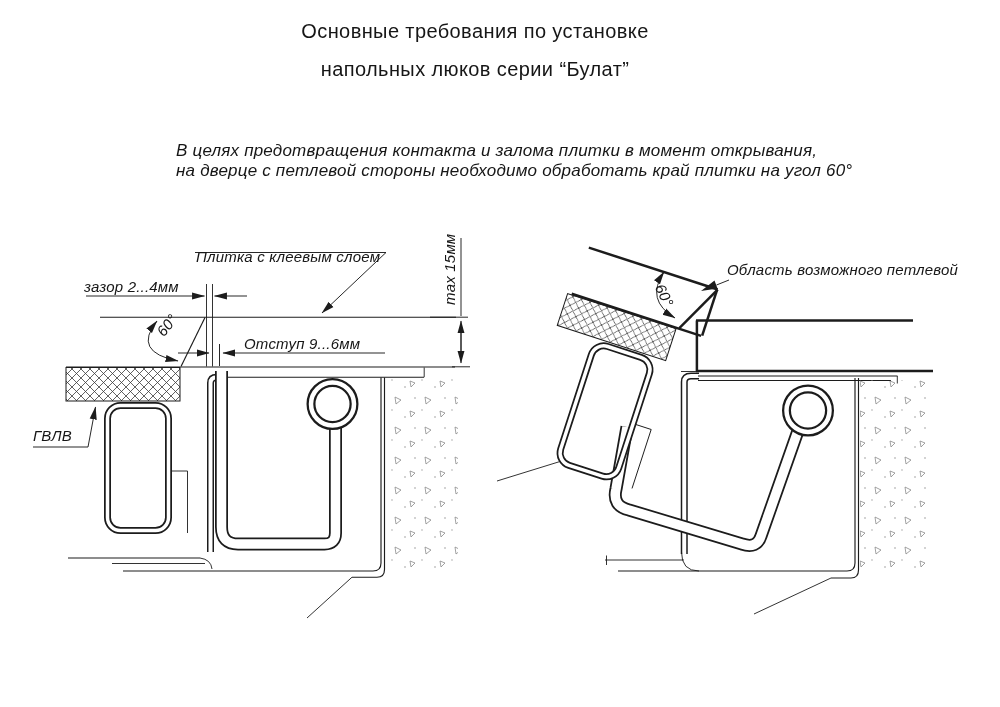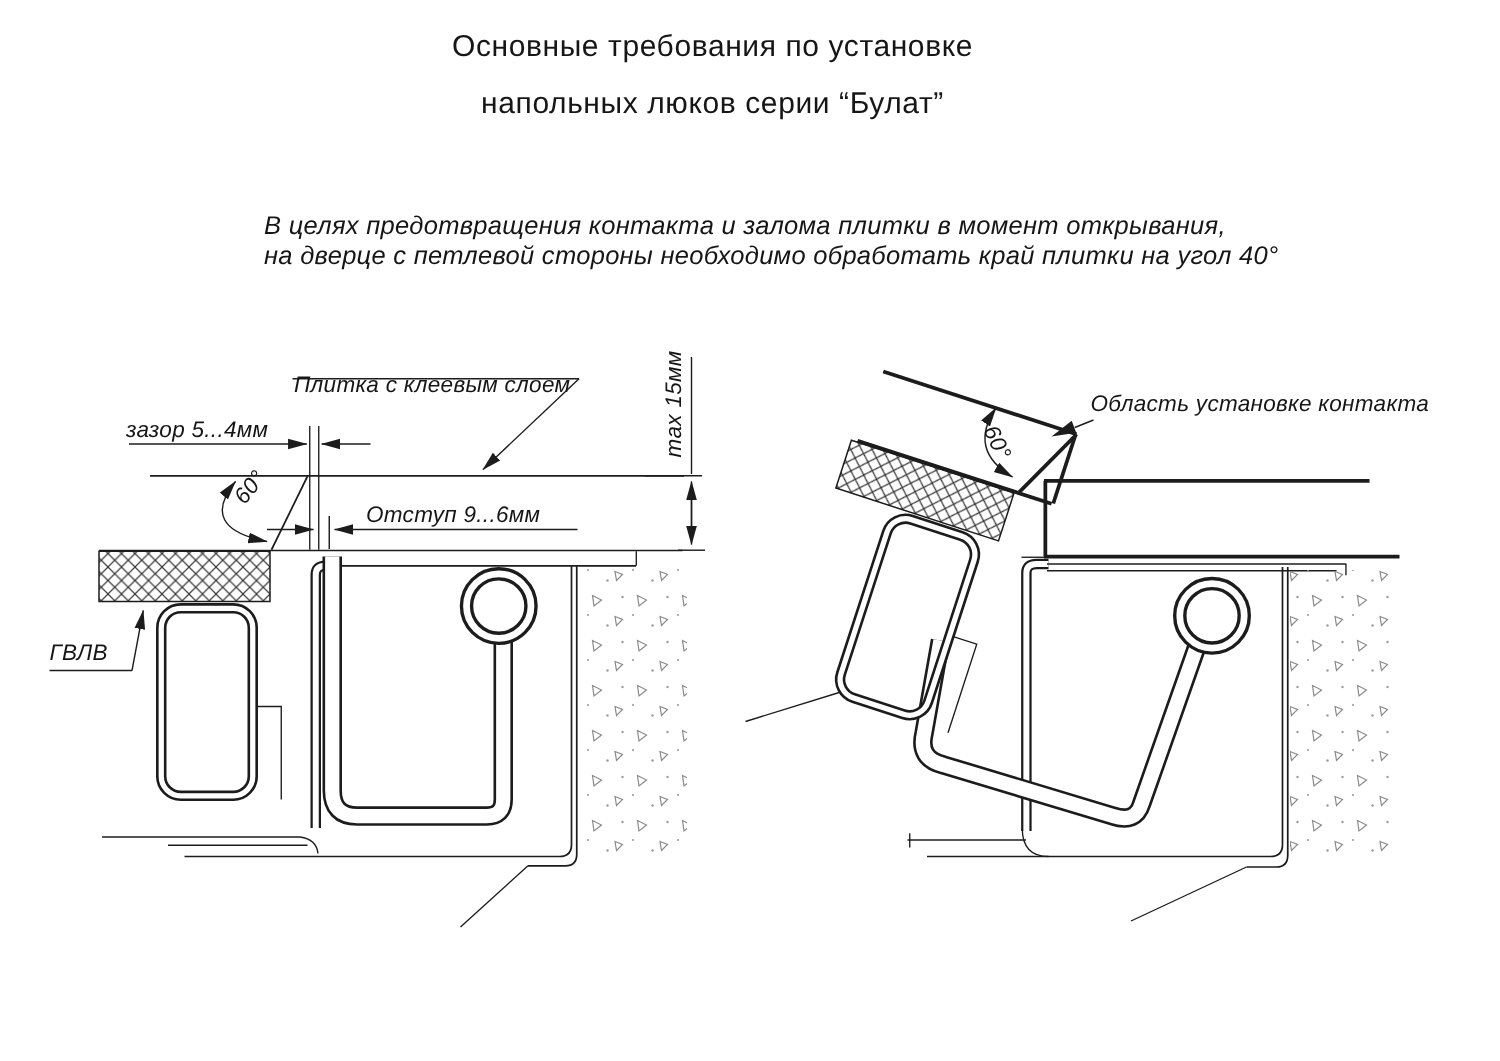--- a/index.html
+++ b/index.html
@@ -133,24 +133,24 @@
       <line class="d" x1="716.5" y1="285" x2="729" y2="280"></line>
       <polygon points="701,291 717.5,288.5 714.5,280.5" fill="#1c1c1c"></polygon>
       <path class="d" d="M664,272 Q645,300 675,318" marker-start="url(#arr)" marker-end="url(#arr)"></path>
     </g>
   </svg>
 
   <div class="txt title-line" style="top:20px">Основные требования по установке</div>
   <div class="txt title-line" style="top:58px">напольных люков серии “Булат”</div>
 
   <div class="txt note-line" style="top:141px">В целях предотвращения контакта и залома плитки в момент открывания,</div>
-  <div class="txt note-line" style="top:161px">на дверце с петлевой стороны необходимо обработать край плитки на угол 40°</div>
+  <div class="txt note-line" style="top:161px">на дверце с петлевой стороны необходимо обработать край плитки на угол 60°</div>
 
   <div class="txt lbl" style="left:196px;top:248px">Плитка с клеевым слоем</div>
-  <div class="txt lbl" style="left:84px;top:278px">зазор 5...4мм</div>
+  <div class="txt lbl" style="left:84px;top:278px">зазор 2...4мм</div>
   <div class="txt lbl" style="left:244px;top:335px">Отступ 9...6мм</div>
   <div class="txt lbl rot" style="left:441px;top:305px;transform:rotate(-90deg)">max 15мм</div>
   <div class="txt lbl" style="left:33px;top:427px">ГВЛВ</div>
   <div class="txt lbl rot" style="left:153px;top:329px;transform:rotate(-52deg)">60°</div>
 
-  <div class="txt lbl" style="left:727px;top:261px">Область установке контакта</div>
+  <div class="txt lbl" style="left:727px;top:261px">Область возможного петлевой</div>
   <div class="txt lbl rot" style="left:667px;top:281px;transform:rotate(64deg)">60°</div>
 </div>
 
 </body></html>

